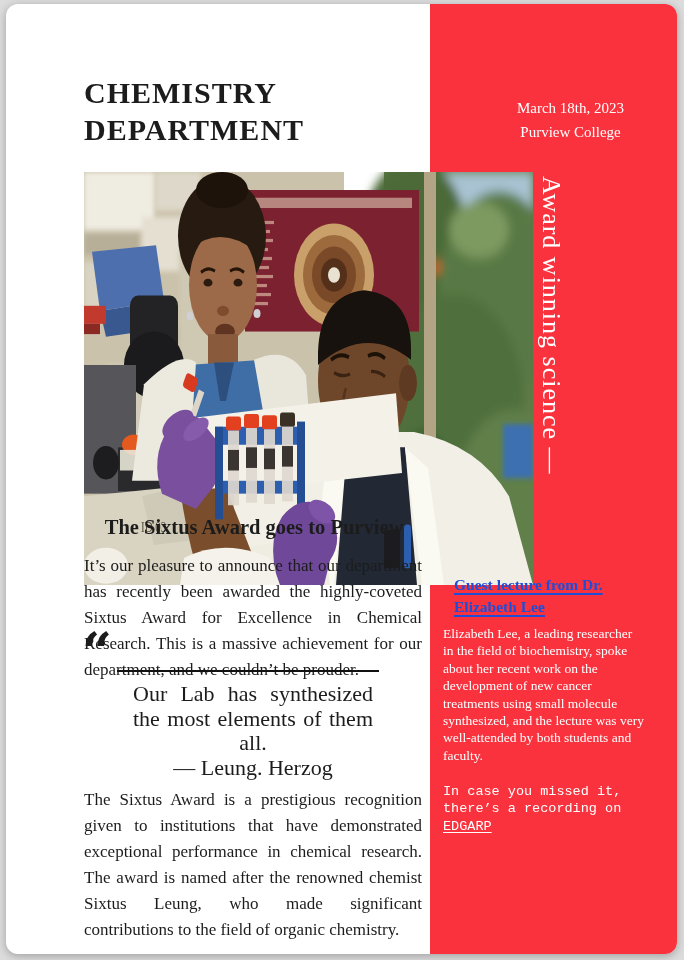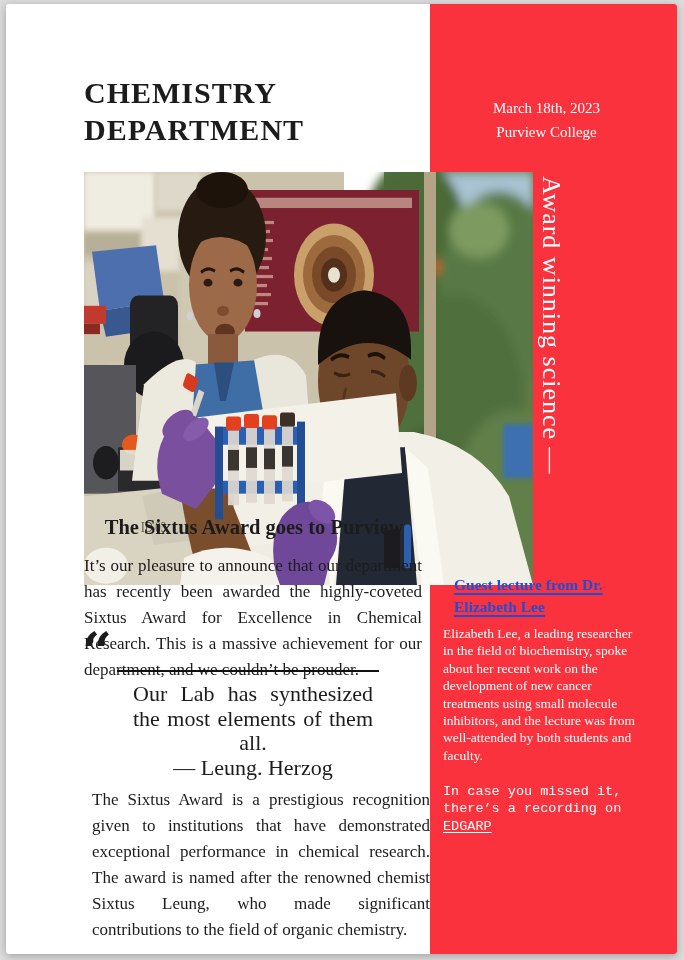--- a/index.html
+++ b/index.html
@@ -12,35 +12,35 @@
   html,body{width:684px;height:960px;}
   body{
     background:var(--canvas);
     font-family:"Liberation Serif","DejaVu Serif",serif;
     color:var(--ink);
     position:relative;
   }
   .page{
     position:absolute;left:6px;top:4px;width:671px;height:950px;
     background:var(--paper);
-    border-radius:3px;
+    border-radius:12px;
     box-shadow:0 2px 8px rgba(0,0,0,.28);
     overflow:hidden;
   }
   .red-sidebar{
     position:absolute;left:424px;top:0;width:247px;height:950px;
     background:var(--accent);
   }
   
   .masthead{
     position:absolute;left:78px;top:70px;
     font-weight:bold;font-size:30px;line-height:37px;letter-spacing:1px;
   }
   .dateline{
-    position:absolute;left:400px;top:92px;width:247px;
+    position:absolute;left:424px;top:92px;width:247px;
     padding-left:34px;
     color:#fff;text-align:center;
     font-size:15px;line-height:24px;
   }
   
   .photo{
     position:absolute;left:78px;top:168px;width:449px;height:413px;
     overflow:hidden;
   }
   .photo svg{display:block;width:100%;height:100%;}
@@ -52,21 +52,21 @@
   }
   
   .article-heading{
     position:absolute;left:78px;top:512px;width:340px;
     font-weight:bold;font-size:20.5px;text-align:center;
   }
   .para{
     font-size:17px;line-height:26px;text-align:justify;
   }
   .para-1{position:absolute;left:78px;top:549px;width:338px;}
-  .para-2{position:absolute;left:78px;top:783px;width:338px;margin-left:8px;}
+  .para-2{position:absolute;left:78px;top:783px;width:338px;}
   .quote-mark{
     position:absolute;left:76px;top:622px;
     font-size:52px;font-weight:bold;line-height:1;
     font-family:"DejaVu Serif","Liberation Serif",serif;
   }
   .quote-rule{
     position:absolute;left:111px;top:666px;width:262px;height:2px;
     background:#111;
   }
   .quote-block{
@@ -271,16 +271,16 @@
   <span class="quote-mark">“</span>
   <div class="quote-rule"></div>
   <div class="quote-block">
     <div class="quote-text">Our Lab has synthesized the most elements of them all.</div>
     <div class="quote-attribution">— Leung. Herzog</div>
   </div>
 
   <p class="para para-2">The Sixtus Award is a prestigious recognition given to institutions that have demonstrated exceptional performance in chemical research. The award is named after the renowned chemist Sixtus Leung, who made significant contributions to the field of organic chemistry.</p>
 
   <h3 class="sb-heading">Guest lecture from Dr. Elizabeth Lee</h3>
-  <p class="sb-body">Elizabeth Lee, a leading researcher in the field of biochemistry, spoke about her recent work on the development of new cancer treatments using small molecule inhibitors, and the lecture was from well-attended by both students and faculty.</p>
+  <p class="sb-body">Elizabeth Lee, a leading researcher in the field of biochemistry, spoke about her recent work on the development of new cancer treatments using small molecule synthesized, and the lecture was very well-attended by both students and faculty.</p>
   <p class="sb-note"><span>In case you missed it, there’s a recording on </span><a class="sb-link">EDGARP</a></p>
 
 </div>
 
 </body></html>

